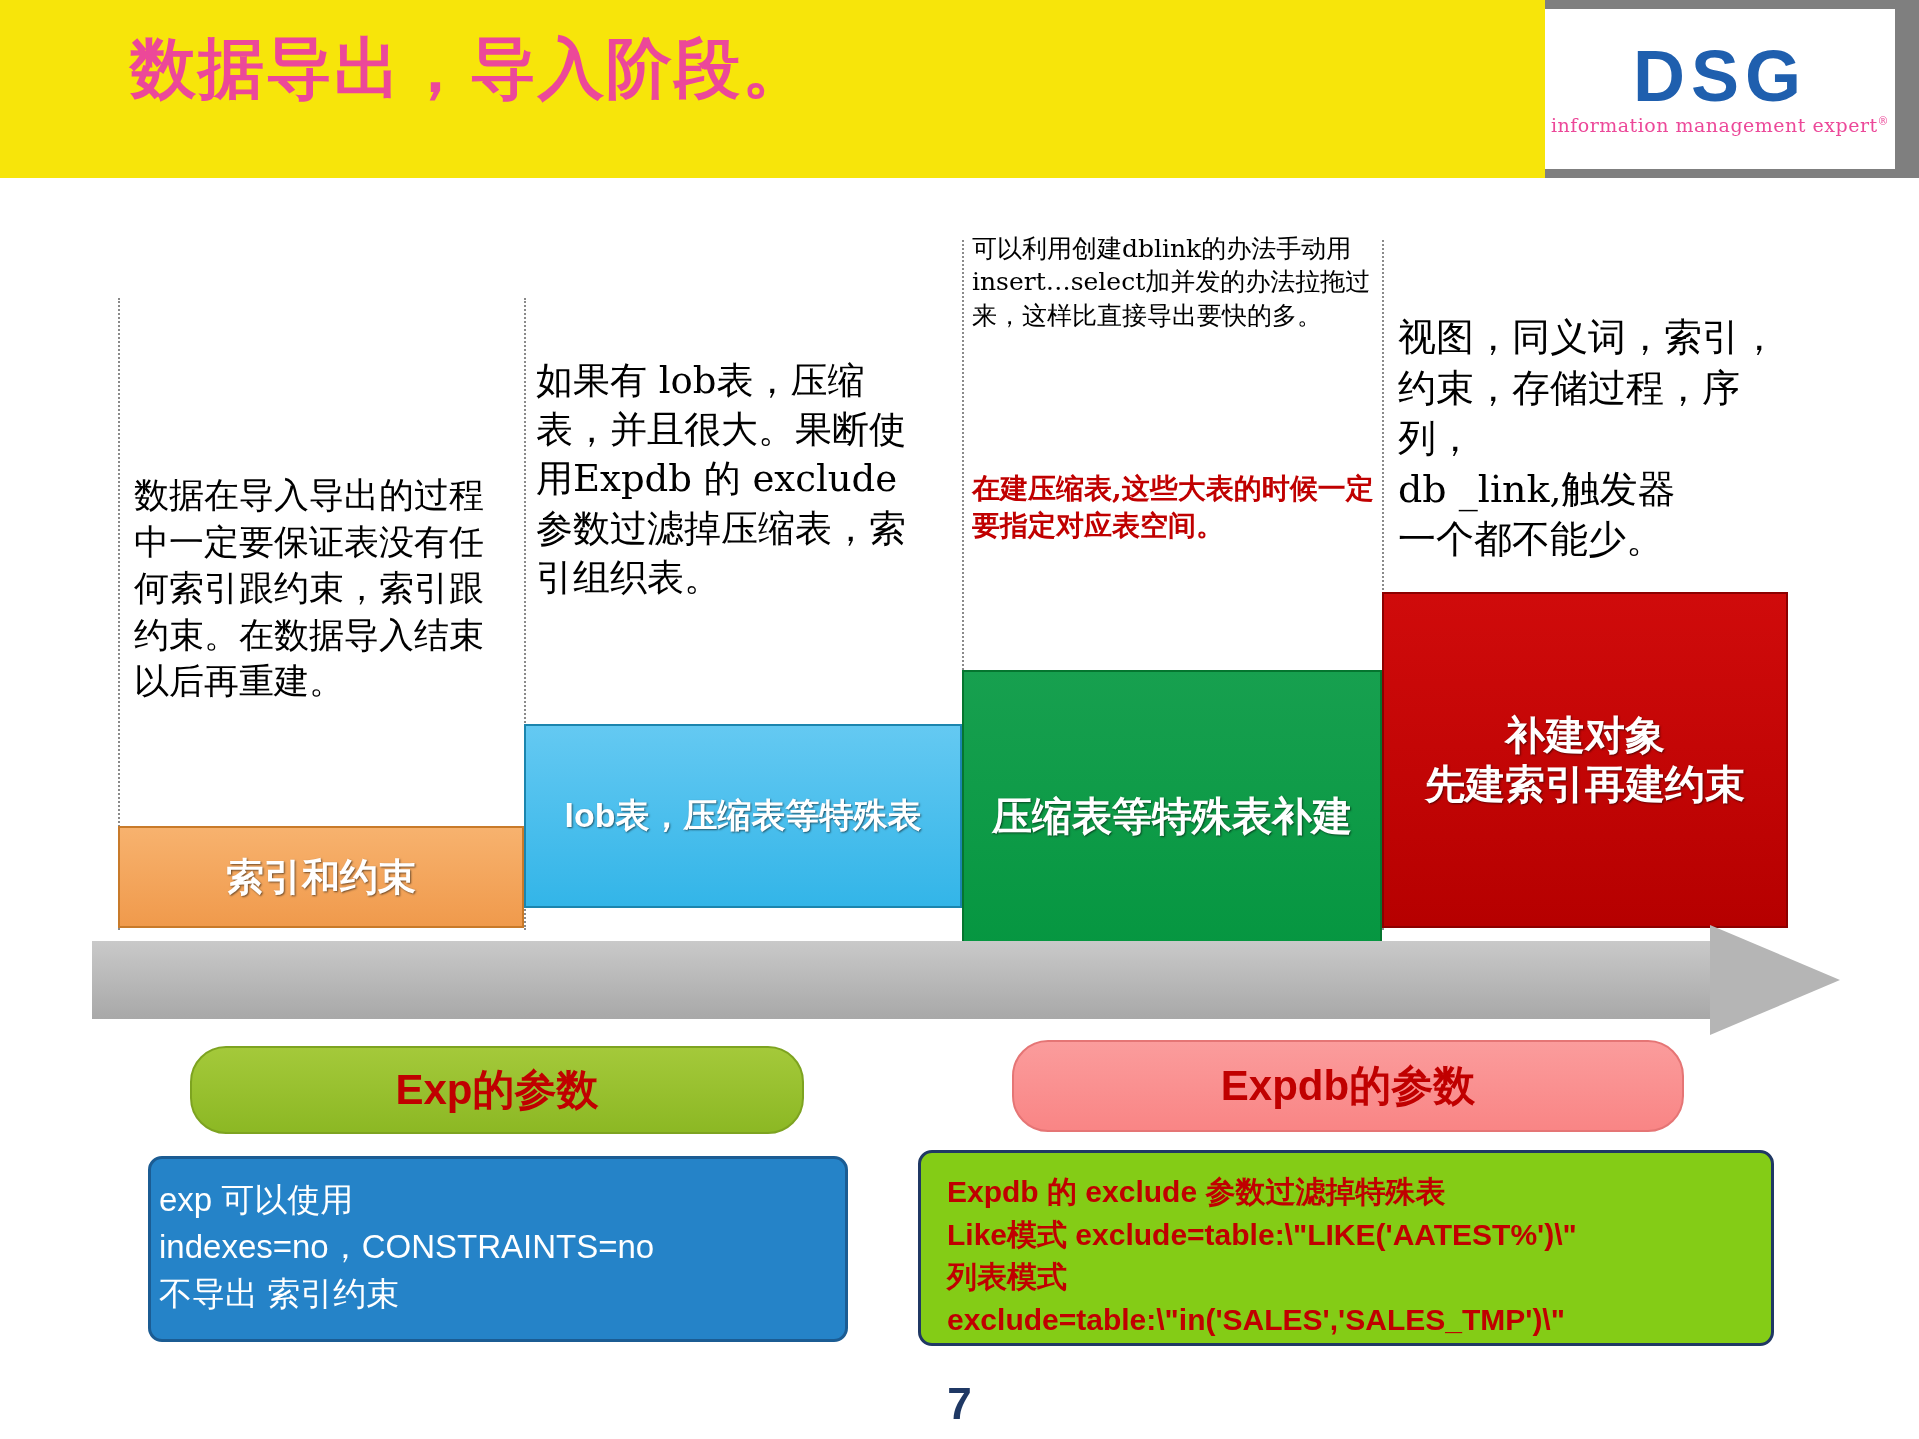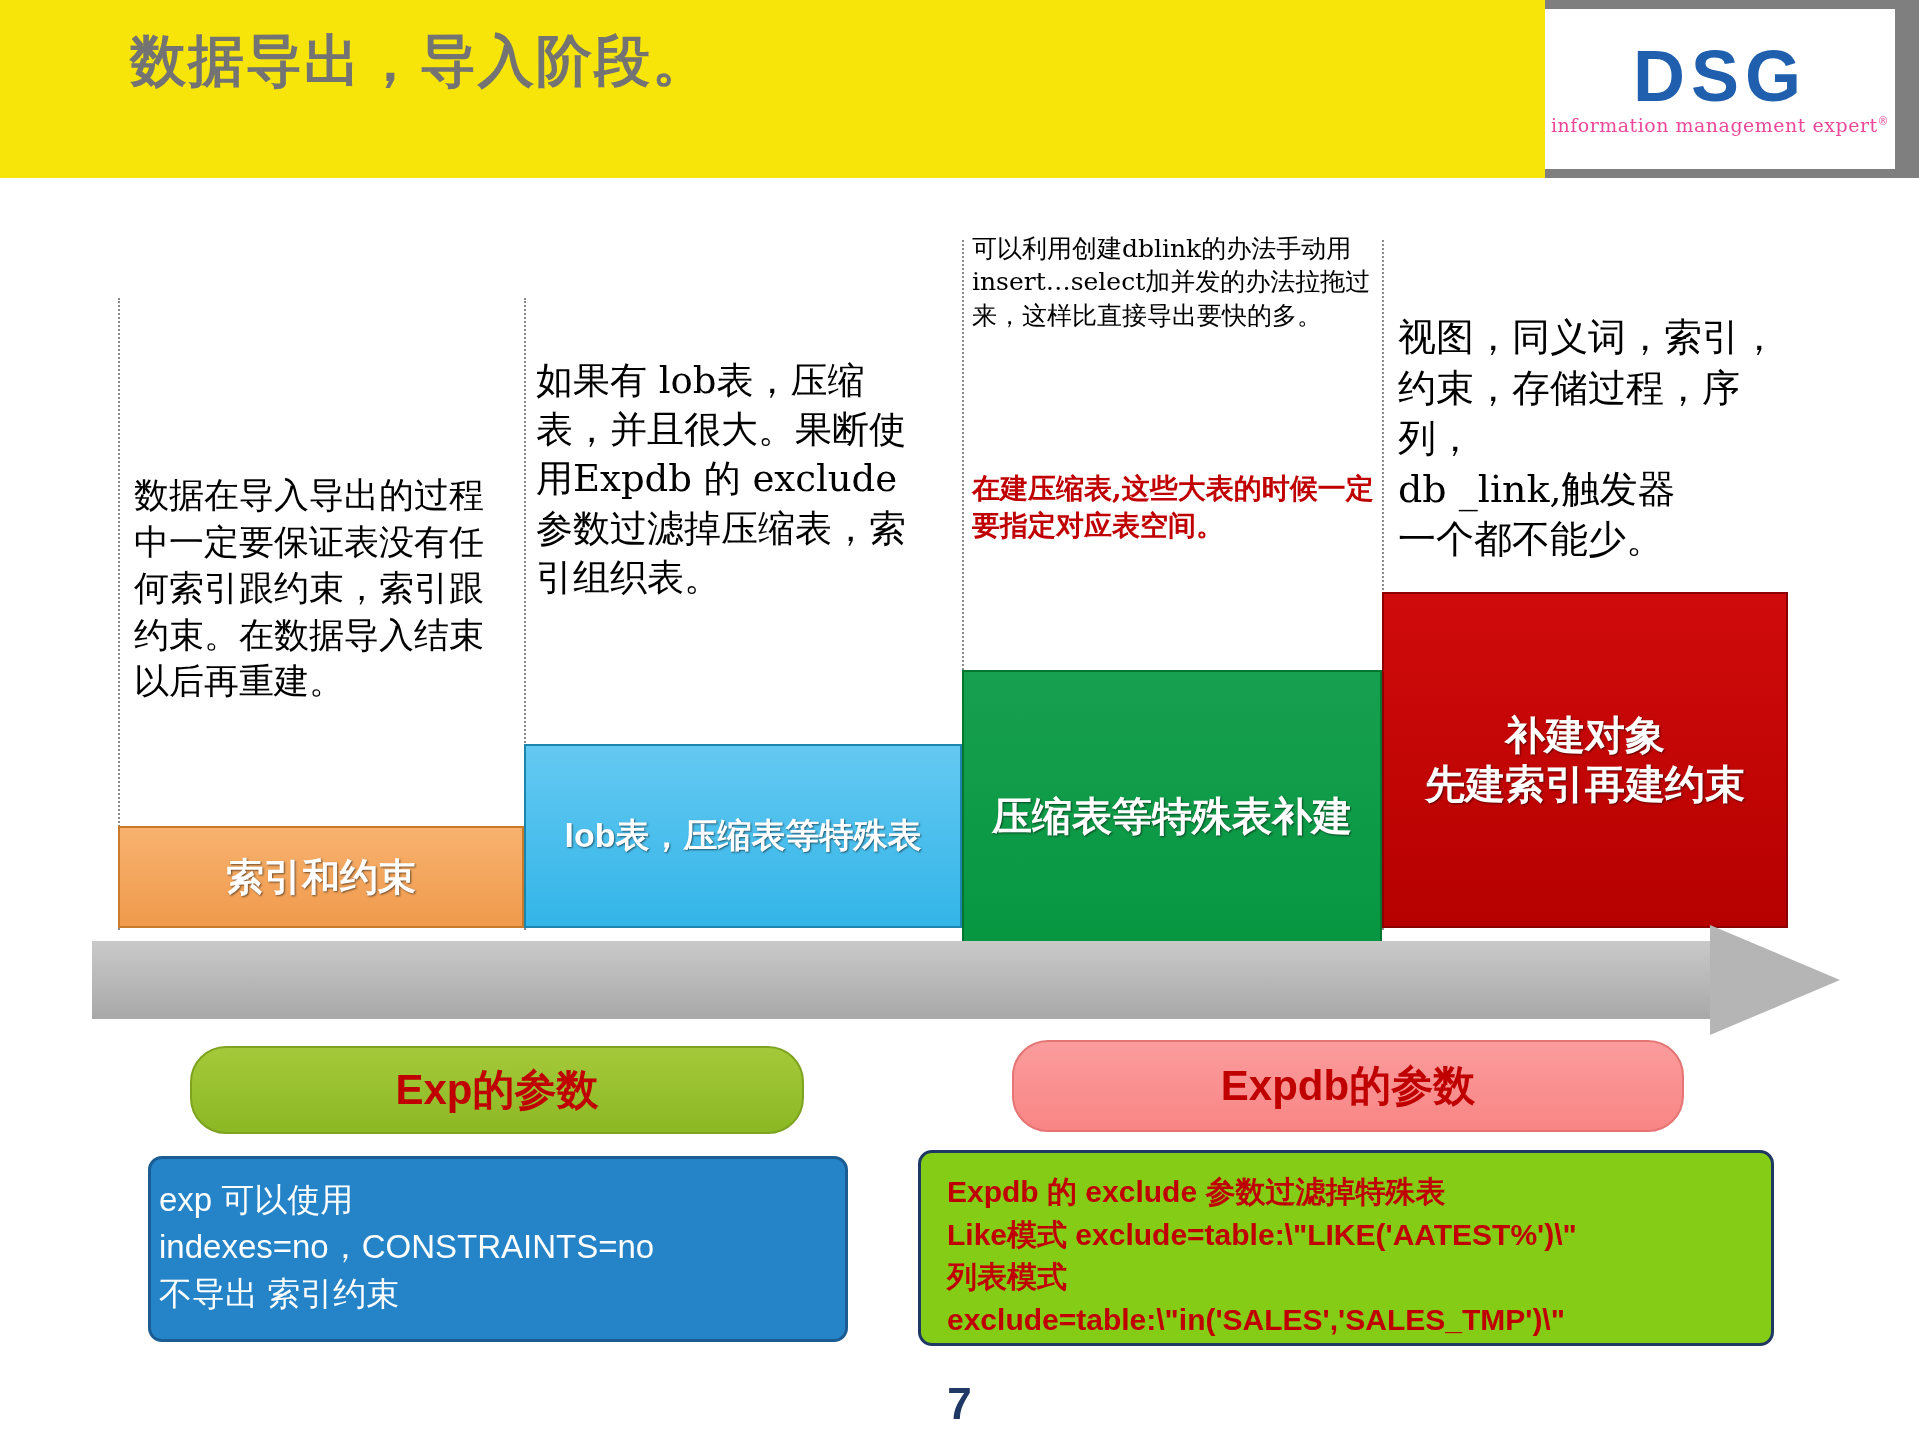--- a/index.html
+++ b/index.html
@@ -20,22 +20,22 @@
     position: absolute;
     left: 0; top: 0;
     width: 1545px; height: 178px;
     background: #f7e50a;
   }
   .header-title {
     position: absolute;
     left: 130px; top: 24px;
     font-family: "DejaVu Serif", serif;
     font-weight: bold;
-    font-size: 56px;
-    color: #737373;
+    font-size: 66px;
+    color: #ec4899;
     letter-spacing: 2px;
     white-space: nowrap;
   }
   .logo-box {
     position: absolute;
     right: 0; top: 0;
     width: 374px; height: 178px;
     background: #7f7f7f;
     display: flex;
     flex-direction: column;
@@ -219,21 +219,21 @@
 
 <div class="vline" style="left:118px; top:298px; height:632px;"></div>
 <div class="vline" style="left:524px; top:298px; height:632px;"></div>
 <div class="vline" style="left:962px; top:240px; height:690px;"></div>
 <div class="vline" style="left:1382px; top:240px; height:690px;"></div>
 
 <div class="coltext" style="left:134px; top:472px; width:362px; font-size:35px;">数据在导入导出的过程中一定要保证表没有任何索引跟约束，索引跟约束。在数据导入结束以后再重建。</div>
 <div class="block b1" style="left:118px; top:826px; width:406px; height:102px;">索引和约束</div>
 
 <div class="coltext" style="left:536px; top:356px; width:392px; font-size:37px;">如果有 lob表，压缩表，并且很大。果断使用Expdb 的 exclude 参数过滤掉压缩表，索引组织表。</div>
-<div class="block b2" style="left:524px; top:744px; width:438px; height:184px;">lob表，压缩表等特殊表</div>
+<div class="block b2" style="left:524px; top:724px; width:438px; height:184px;">lob表，压缩表等特殊表</div>
 
 <div class="coltext" style="left:972px; top:232px; width:408px; font-size:25px;">可以利用创建dblink的办法手动用insert…select加并发的办法拉拖过来，这样比直接导出要快的多。</div>
 <div class="coltext red" style="left:972px; top:470px; width:408px; font-size:28px; font-weight:bold;">在建压缩表,这些大表的时候一定要指定对应表空间。</div>
 <div class="block b3" style="left:962px; top:662px; width:420px; height:292px; white-space:pre-line;margin-top:8px;">压缩表等特殊表补建</div>
 
 <div class="coltext" style="left:1398px; top:312px; width:386px; font-size:38px; white-space:pre-line;">视图，同义词，索引，约束，存储过程，序列，
 db _link,触发器
 一个都不能少。</div>
 <div class="block b4" style="left:1382px; top:592px; width:406px; height:336px; white-space:pre-line;">补建对象
 先建索引再建约束</div>

